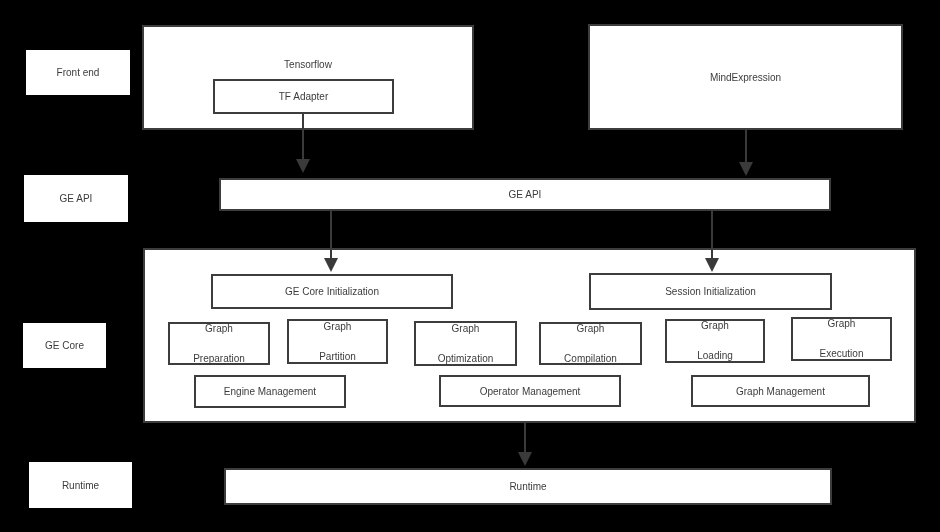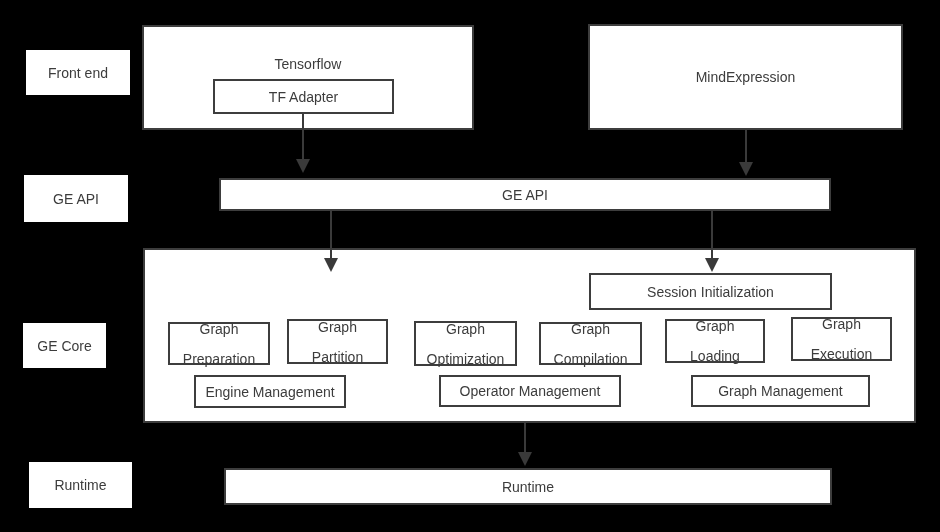--- a/index.html
+++ b/index.html
@@ -9,21 +9,21 @@
     --text: #3c3c3c;
     --arrow: #3a3a3a;
   }
   html, body { margin: 0; padding: 0; background: var(--background); }
   .canvas {
     position: relative;
     width: 940px;
     height: 532px;
     background: var(--background);
     font-family: "Liberation Sans", sans-serif;
-    font-size: 14px;
+    font-size: 10px;
     color: var(--text);
     overflow: hidden;
   }
   .box {
     position: absolute;
     background: var(--box_fill);
     border: 2px solid var(--border);
     box-sizing: border-box;
     display: flex;
     align-items: center;
@@ -76,20 +76,21 @@
     <div class="tf-title">Tensorflow</div>
     <div class="box" style="left:69px; top:52px; width:181px; height:35px;">TF Adapter</div>
   </div>
 
   <div class="box" style="left:588px; top:24px; width:315px; height:106px;">MindExpression</div>
 
   <div class="box" style="left:219px; top:178px; width:612px; height:33px;">GE API</div>
 
   <div class="box" style="left:143px; top:248px; width:773px; height:175px; display:block;">
 
+    <div class="box" style="left:66px; top:24px; width:242px; height:35px;">GE Core Initialization</div>
     <div class="box" style="left:444px; top:23px; width:243px; height:37px;">Session Initialization</div>
 
     <div class="box pre" style="left:23px; top:72px; width:102px; height:43px;">Graph
 Preparation</div>
     <div class="box pre" style="left:142px; top:69px; width:101px; height:45px;">Graph
 Partition</div>
     <div class="box pre" style="left:269px; top:71px; width:103px; height:45px;">Graph
 Optimization</div>
     <div class="box pre" style="left:394px; top:72px; width:103px; height:43px;">Graph
 Compilation</div>

